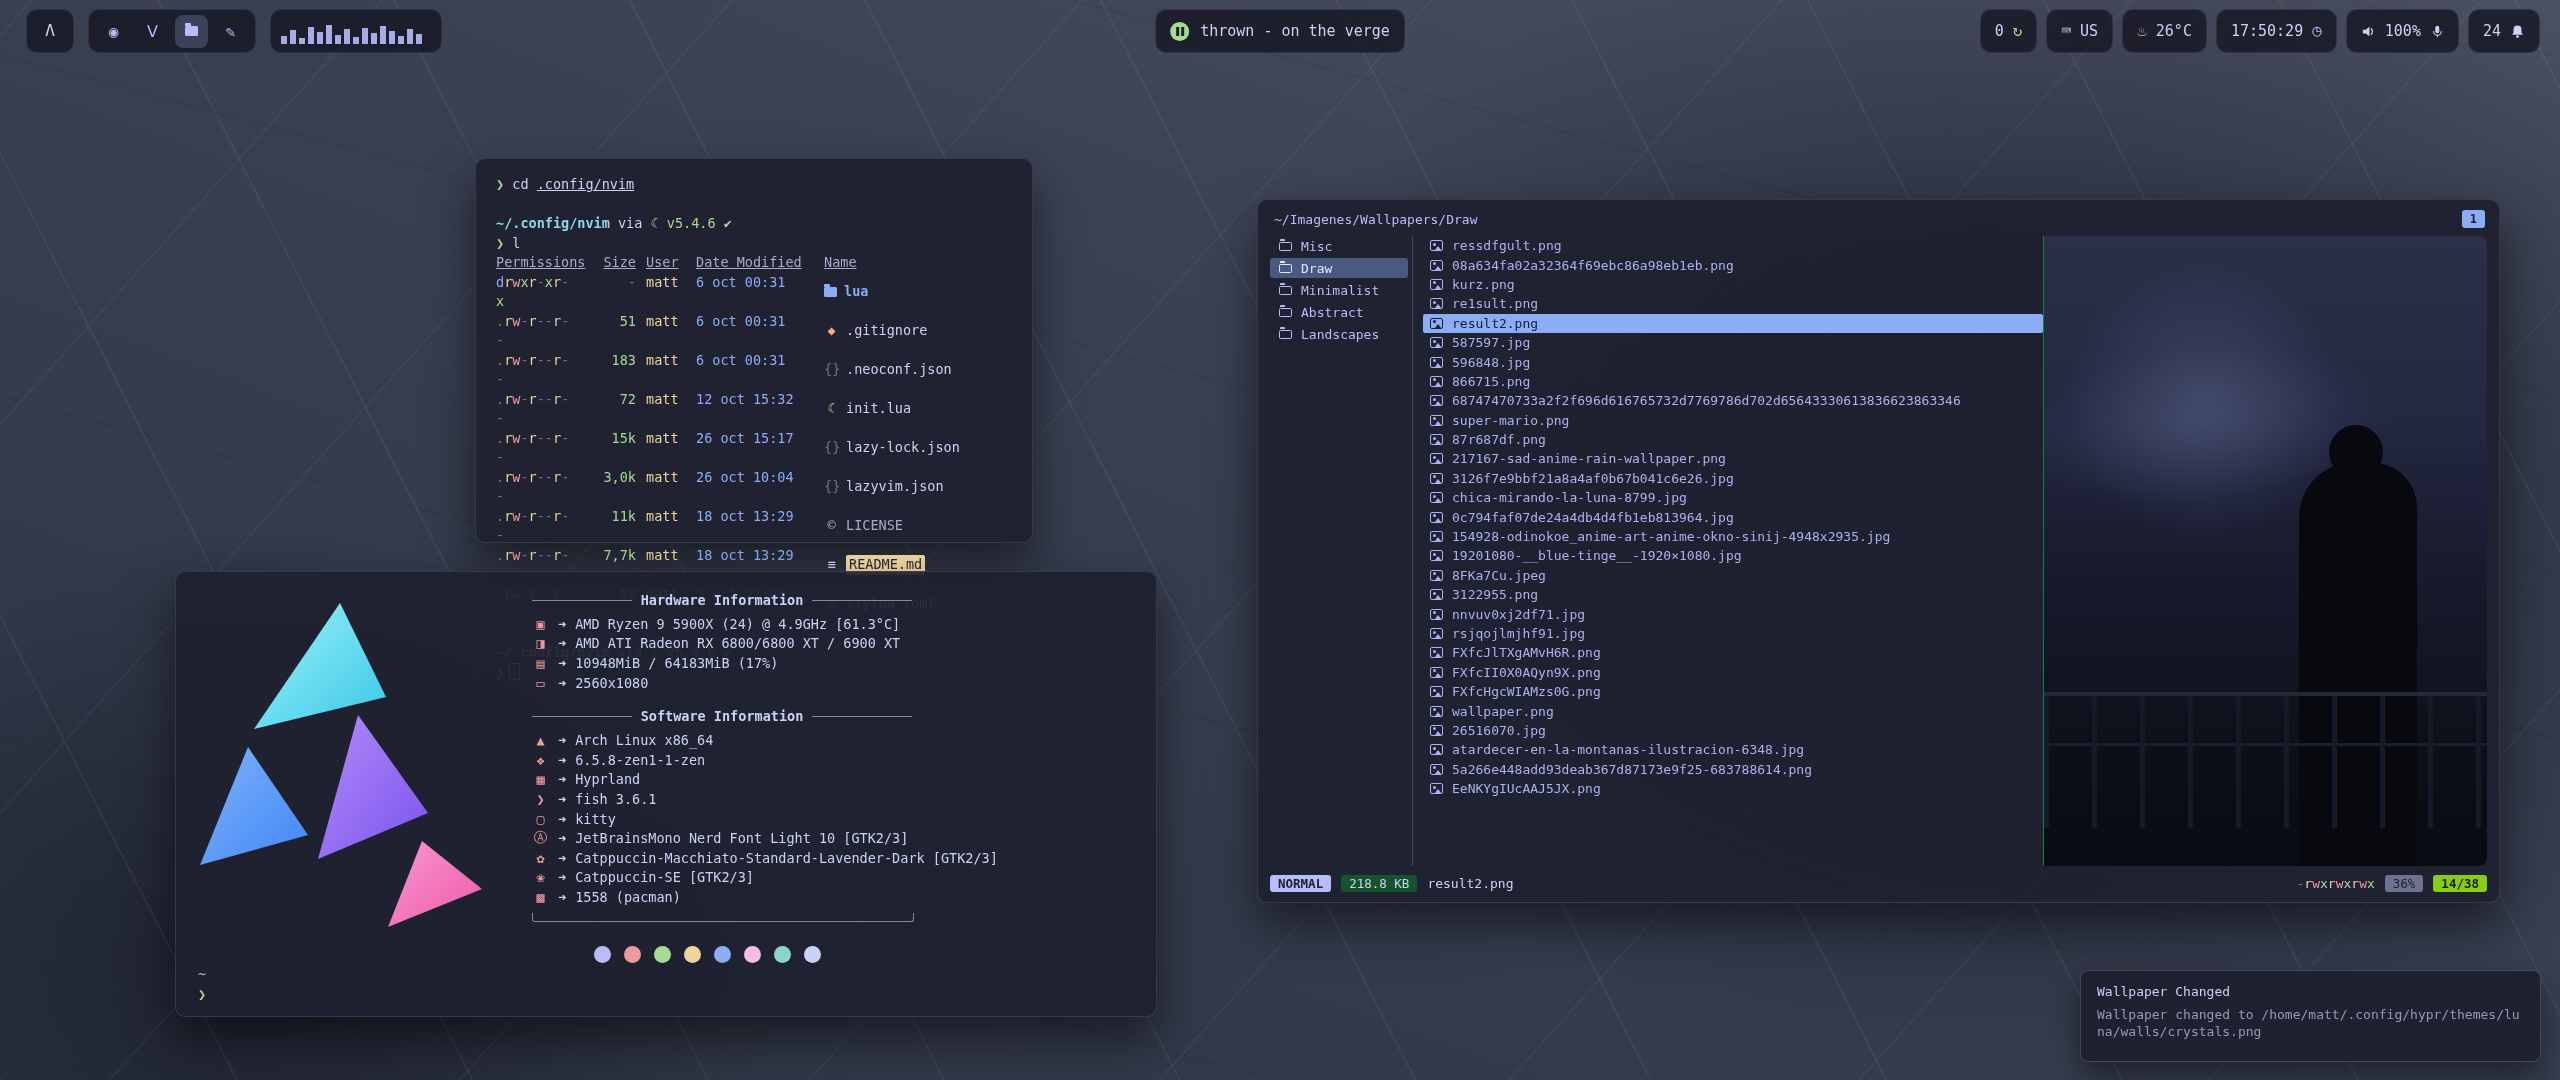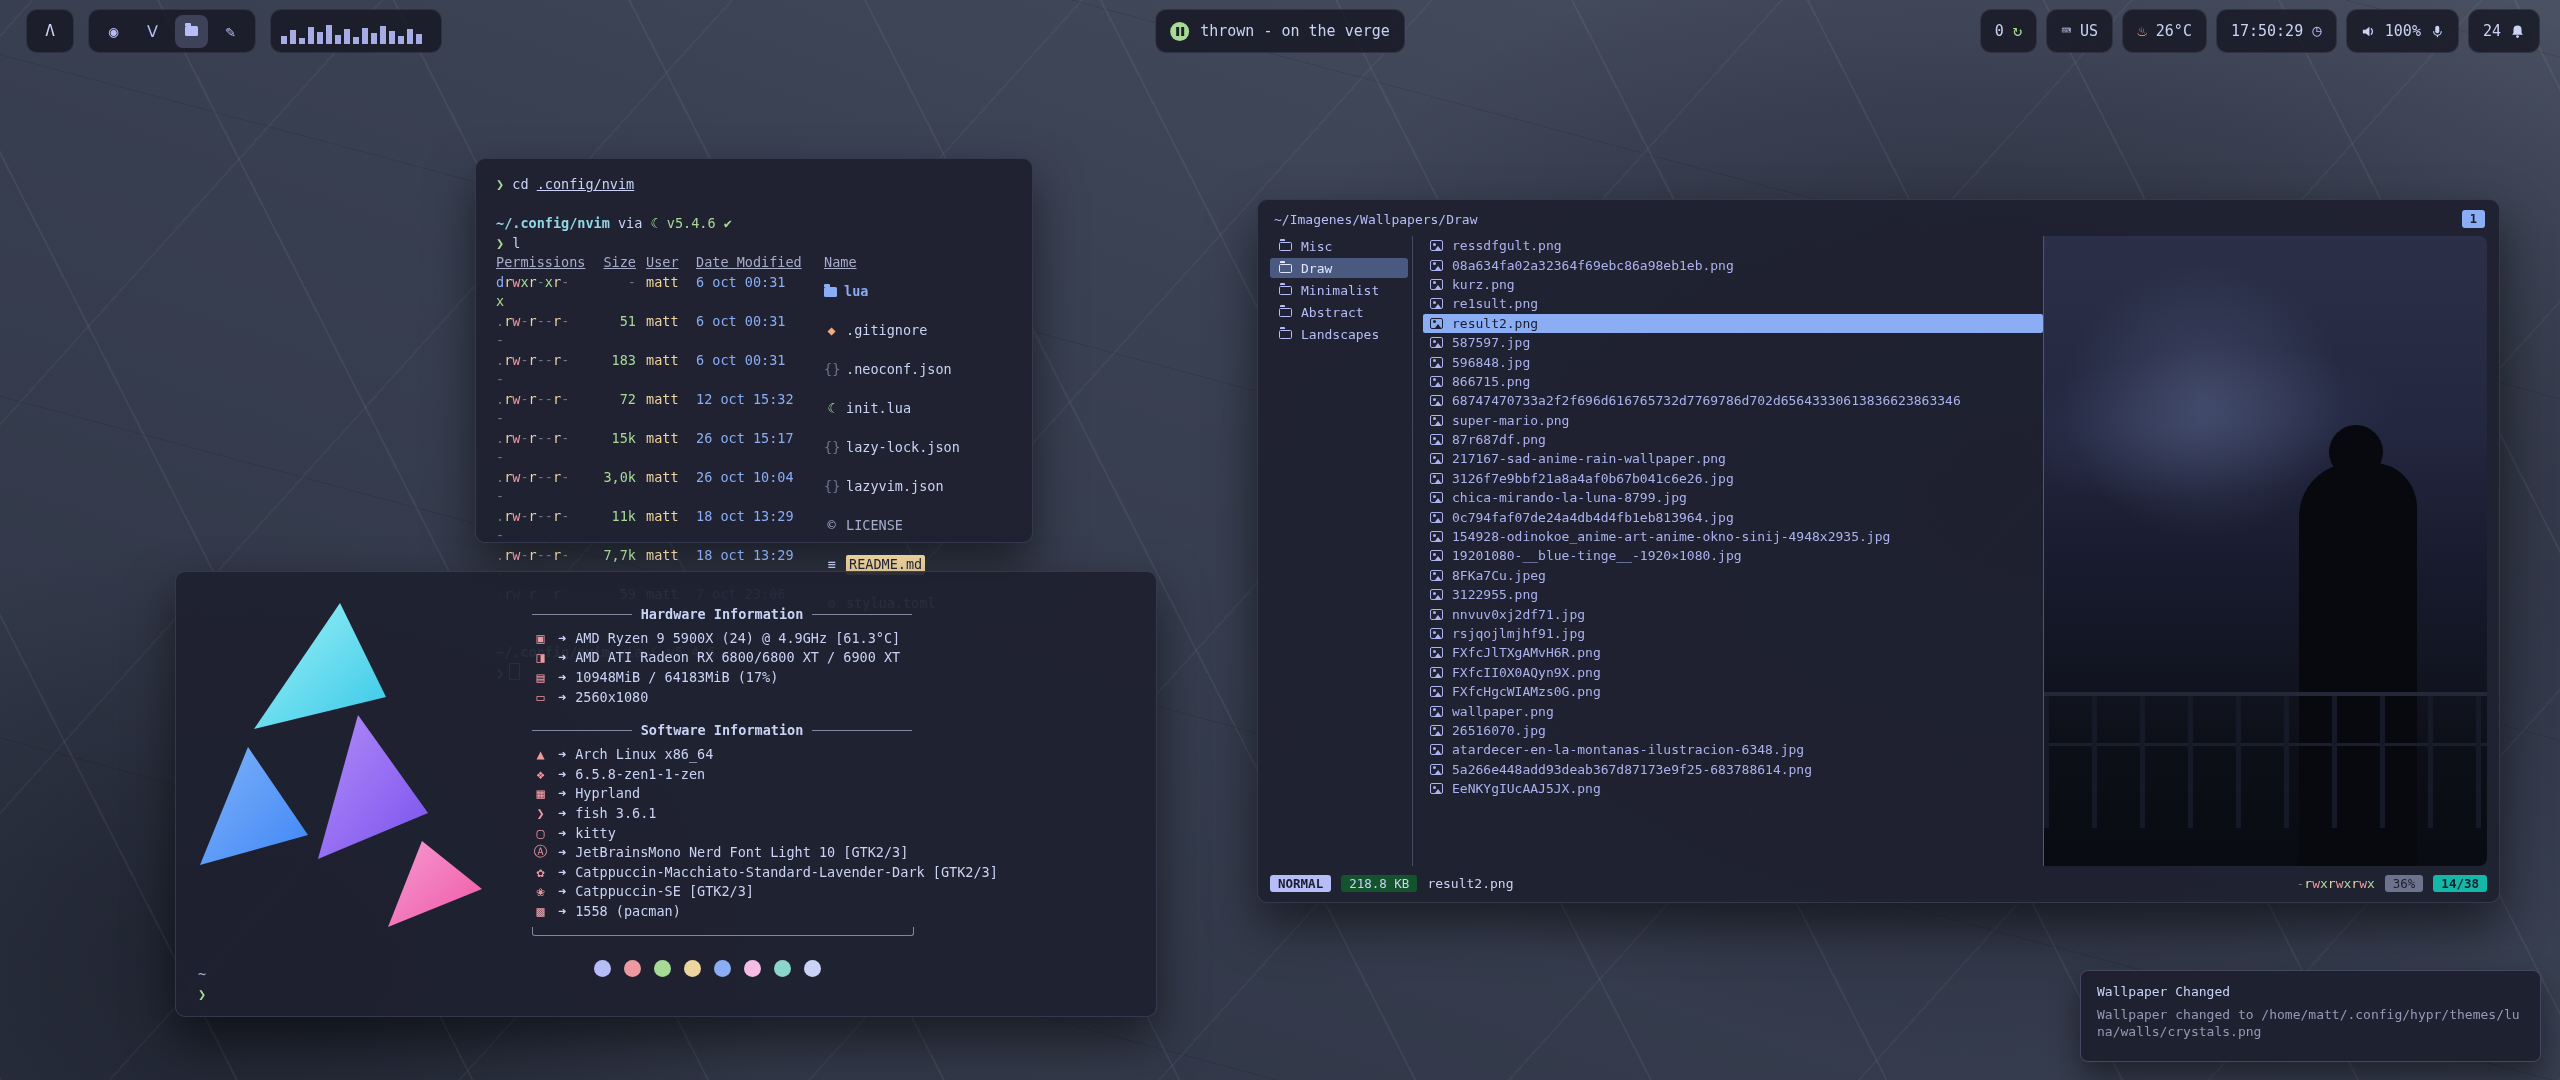--- a/index.html
+++ b/index.html
@@ -68,21 +68,21 @@
   .fold.outline{background:transparent;border:1.5px solid currentColor;width:11px;height:7px}
   .fold.outline::before{height:2px;top:-3.5px;width:5px}
   .imgico{display:inline-block;width:13px;height:11px;border:1.5px solid currentColor;border-radius:2px;position:relative;box-sizing:border-box;flex:0 0 auto}
   .imgico::before{content:"";position:absolute;left:1.5px;top:1.5px;width:3px;height:3px;border-radius:50%;background:currentColor}
   .imgico::after{content:"";position:absolute;right:1px;bottom:0;width:0;height:0;border-left:3.5px solid transparent;border-right:3.5px solid transparent;border-bottom:4px solid currentColor}
 
   
   .fetch{left:175px;top:571px;width:980px;height:444px;font-size:13.5px;color:#cad3f5}
   .fetch-logo{position:absolute;left:14px;top:8px}
   .finfo{position:absolute;left:356px;top:16px;width:600px}
-  .sect{display:flex;align-items:center;width:380px;height:20px;gap:9px;margin:16px 0 4px}
+  .sect{display:flex;align-items:center;width:380px;height:20px;gap:9px;margin:2px 0 4px}
   .sect .rule{flex:1;height:0;border-top:1px solid #8087a2}
   .sect .stitle{font-weight:bold;color:#cad3f5;white-space:nowrap}
   .fl{display:flex;align-items:center;height:19.6px;gap:9px;white-space:nowrap}
   .fl-ic{width:17px;color:#ee99a0;text-align:center;flex:0 0 auto}
   .endrule{width:380px;height:8px;border-left:1px solid #8087a2;border-right:1px solid #8087a2;border-bottom:1px solid #8087a2;border-radius:0 0 3px 3px;margin-top:6px}
   .dots{display:flex;gap:13px;margin:24px 0 0 62px}
   .dot{width:17px;height:17px;border-radius:50%}
   .fprompt{position:absolute;left:22px;bottom:12px;line-height:19.5px}
 
   
@@ -96,21 +96,21 @@
   .sb-row.active{background:rgba(138,173,244,0.40);color:#e1e6ff}
   .fm-list{flex:0 0 620px;border-right:1px solid #15803d;padding-left:10px;overflow:hidden}
   .fm-row{display:flex;align-items:center;gap:9px;height:19.4px;color:#abb2ee;padding:0 7px;white-space:nowrap;overflow:hidden}
   .fm-row.selected{background:#8aadf4;color:#1b1e2e;border-radius:2px}
   .fm-preview{flex:1;position:relative;overflow:hidden;border-radius:0 8px 8px 0}
   .fm-footer{position:absolute;left:12px;right:12px;bottom:6px;height:26px;display:flex;align-items:center;gap:10px}
   .badge{padding:1px 8px;border-radius:3px;font-size:12.5px}
   .badge.mode{background:#b7bdf8;color:#1b1e2e;font-weight:bold}
   .badge.size{background:#14532d;color:#cad3f5}
   .badge.pct{background:#6e738d;color:#1b1e2e}
-  .badge.pos{background:#14b8a6;color:#1b1e2e;font-weight:bold}
+  .badge.pos{background:#84cc16;color:#1b1e2e;font-weight:bold}
   .fm-right{margin-left:auto;display:flex;align-items:center;gap:10px}
 
   
   .art-sky{position:absolute;inset:0;background:linear-gradient(180deg,#2b3048 0%,#232740 30%,#171a2c 55%,#0e1019 80%,#090b12 100%)}
   .art-glow{position:absolute;left:4%;top:4%;width:64%;height:44%;background:radial-gradient(closest-side,rgba(150,170,220,0.20),transparent)}
   .art-cloud{position:absolute;left:-10%;top:18%;width:90%;height:24%;background:radial-gradient(closest-side,rgba(110,126,170,0.18),transparent);transform:rotate(-6deg)}
   .art-fig{position:absolute;right:70px;top:36%;width:118px;height:66%;background:#07090f;border-radius:54px 44px 0 0}
   .art-fig::before{content:"";position:absolute;top:-38px;left:30px;width:54px;height:54px;border-radius:50%;background:#07090f}
   .art-rail1{position:absolute;left:0;right:0;bottom:27%;height:4px;background:#242839}
   .art-rail2{position:absolute;left:0;right:0;bottom:19%;height:3px;background:#1b1e2e}

